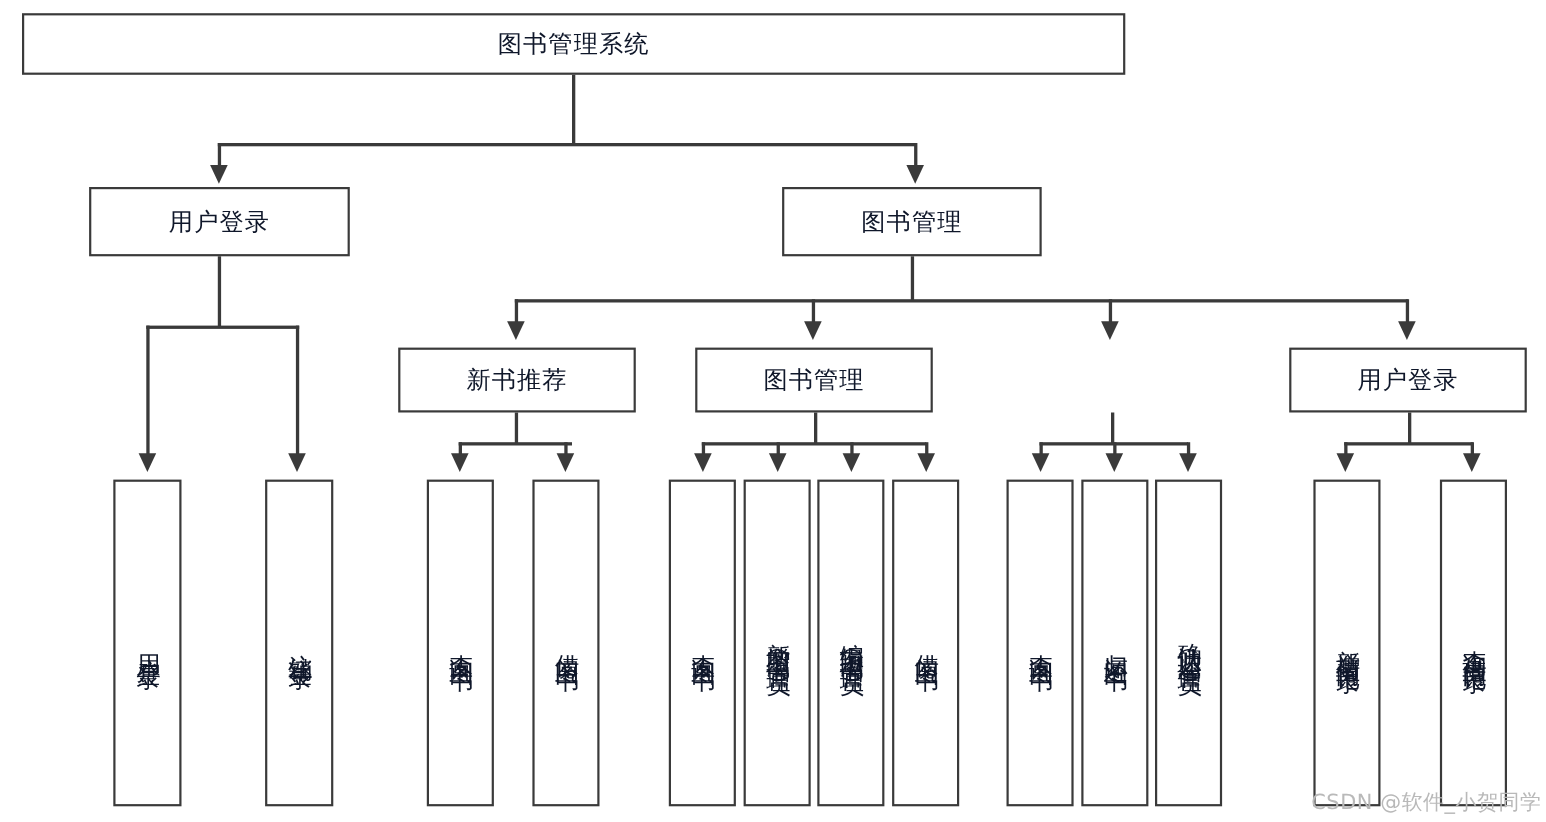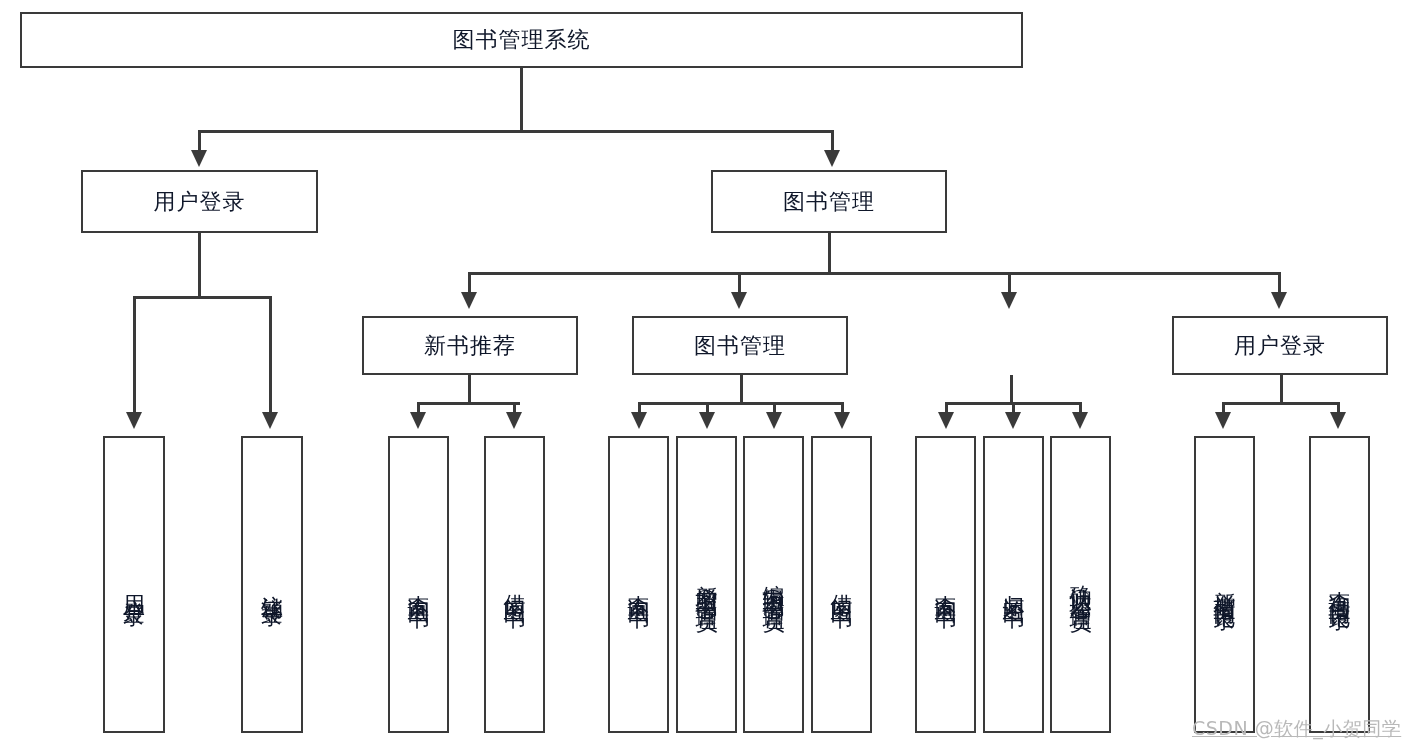--- a/index.html
+++ b/index.html
@@ -185,15 +185,15 @@
   <div class="node vert" style="left:1050px; top:436px; width:61px; height:297px;">
     <span class="vlabel">确认归还（管理员）</span>
   </div>
   <div class="node vert" style="left:1194px; top:436px; width:61px; height:297px;">
     <span class="vlabel">新增借阅记录</span>
   </div>
   <div class="node vert" style="left:1309px; top:436px; width:61px; height:297px;">
     <span class="vlabel">查询借阅记录</span>
   </div>
 
-  <div class="watermark" style="left:1192px; top:716px;text-decoration:underline;">CSDN @软件_小贺同学</div>
+  <div class="watermark" style="left:1192px; top:716px;">CSDN @软件_小贺同学</div>
 
 </div>
 
 </body></html>

